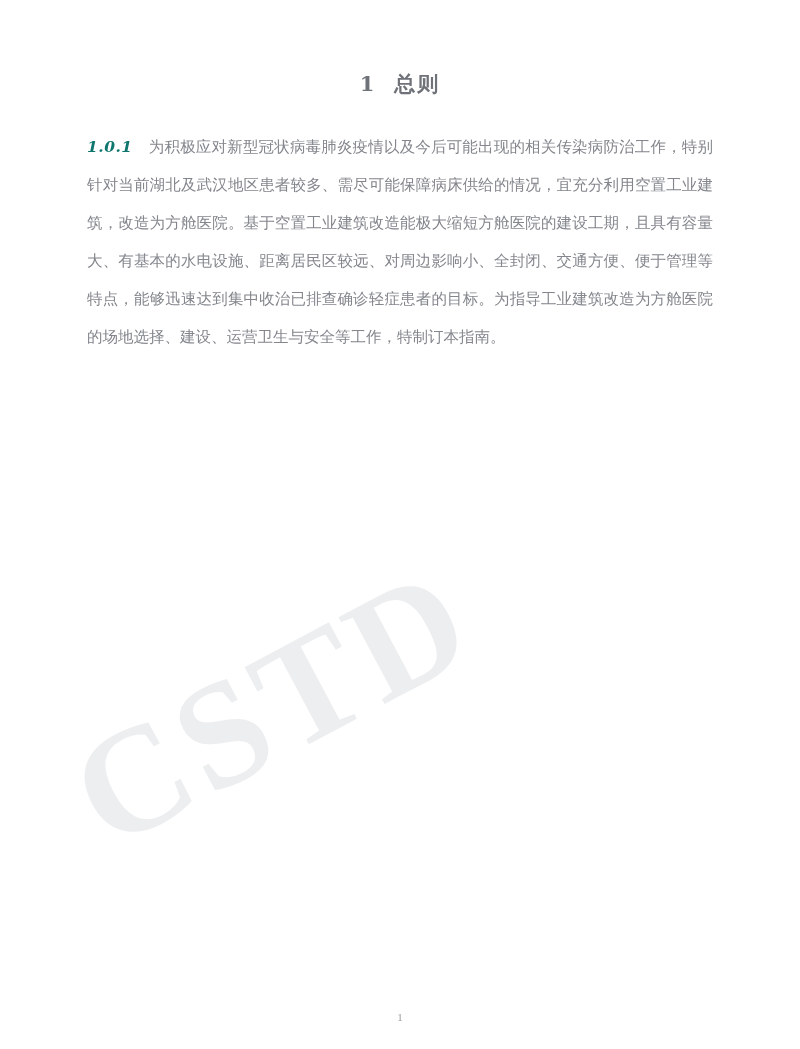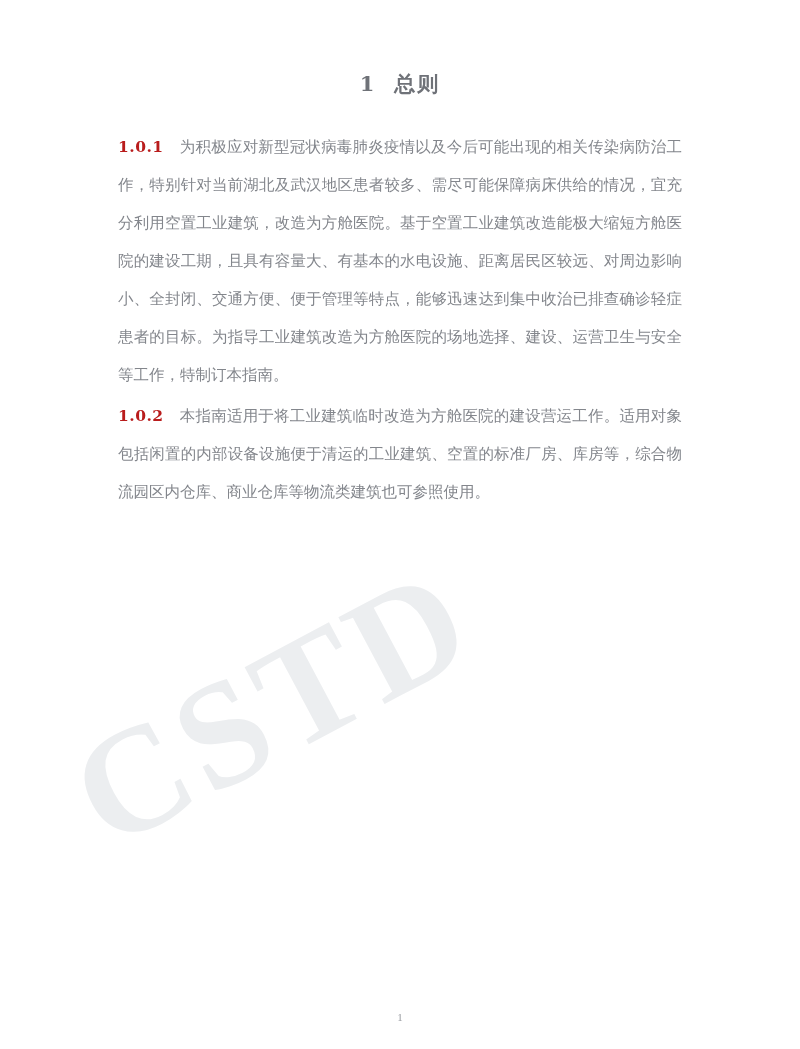--- a/index.html
+++ b/index.html
@@ -37,21 +37,21 @@
     letter-spacing: 6px;
     transform: rotate(-28deg);
     white-space: nowrap;
     user-select: none;
   }
   .wm-1 { left: 60px;  top: 620px; }
 
   .content {
     position: relative;
     z-index: 2;
-    padding: 0 118px;
+    padding: 0 87px;
   }
 
   .doc-title {
     text-align: center;
     font-size: 21px;
     font-weight: bold;
     color: #6f7278;
     margin-top: 70px;
     margin-bottom: 30px;
     letter-spacing: 2px;
@@ -63,23 +63,24 @@
     font-size: 15.5px;
     line-height: 2.45;
     text-align: justify;
     text-justify: inter-ideograph;
     color: #83868c;
     margin: 0 0 2px 0;
     text-indent: 0;
   }
   .para .clause {
     font-weight: bold;
-    color: #b91c1c;
+    color: #0f766e;
     font-family: "DejaVu Serif", "Liberation Serif", serif;
     letter-spacing: 0.5px;
+    font-style: italic;
   }
   .para .gap { display: inline-block; width: 16px; }
 
   .footer {
     position: absolute;
     bottom: 26px;
     left: 0;
     width: 100%;
     text-align: center;
     font-size: 11px;
@@ -100,23 +101,20 @@
   <div class="content">
 
     <h1 class="doc-title">
       <span class="num">1</span><span>总则</span>
     </h1>
 
     <p class="para">
       <span class="clause">1.0.1</span><span class="gap"></span><span>为积极应对新型冠状病毒肺炎疫情以及今后可能出现的相关传染病防治工作，特别针对当前湖北及武汉地区患者较多、需尽可能保障病床供给的情况，宜充分利用空置工业建筑，改造为方舱医院。基于空置工业建筑改造能极大缩短方舱医院的建设工期，且具有容量大、有基本的水电设施、距离居民区较远、对周边影响小、全封闭、交通方便、便于管理等特点，能够迅速达到集中收治已排查确诊轻症患者的目标。为指导工业建筑改造为方舱医院的场地选择、建设、运营卫生与安全等工作，特制订本指南。</span>
     </p>
 
-    <p class="para">
-      <span class="clause">1.0.2</span><span class="gap"></span><span>本指南适用于将工业建筑临时改造为方舱医院的建设营运工作。适用对象包括闲置的内部设备设施便于清运的工业建筑、空置的标准厂房、库房等，综合物流园区内仓库、商业仓库等物流类建筑也可参照使用。</span>
-    </p>
 
 
   </div>
 
   <div class="footer">
     <span>1</span>
   </div>
 
 </div>
 

